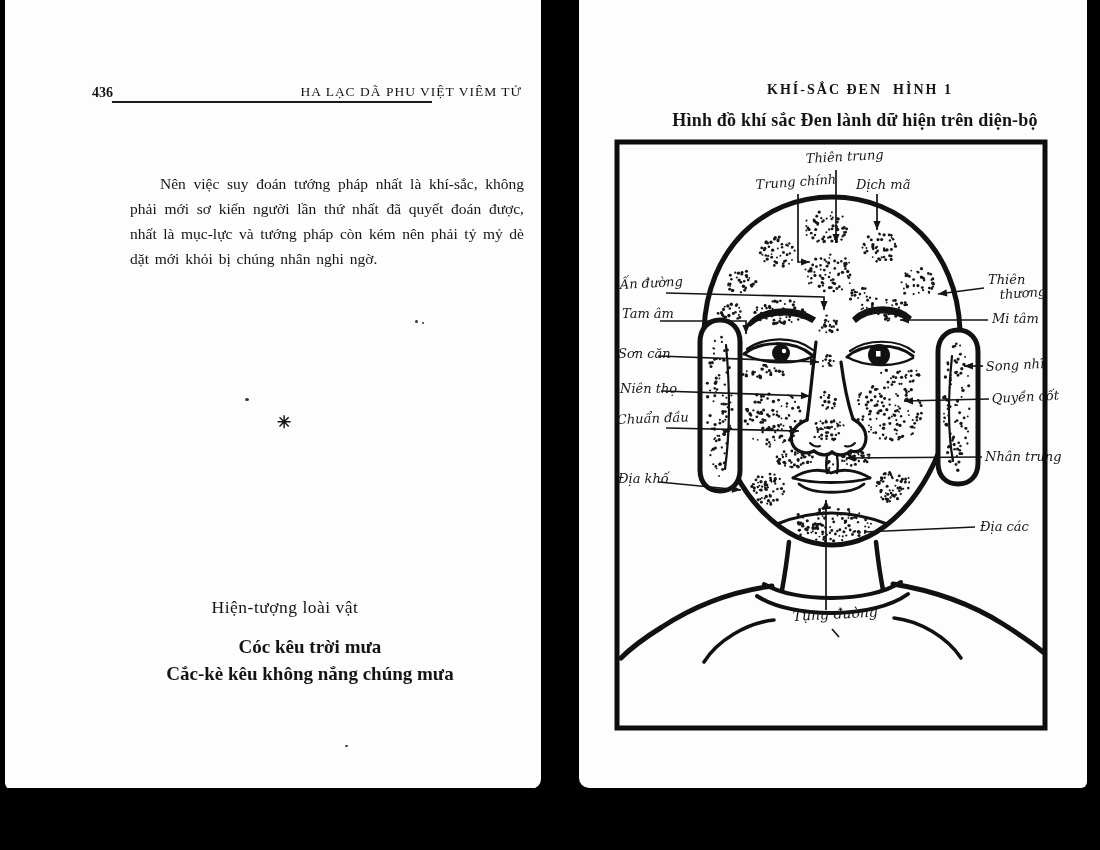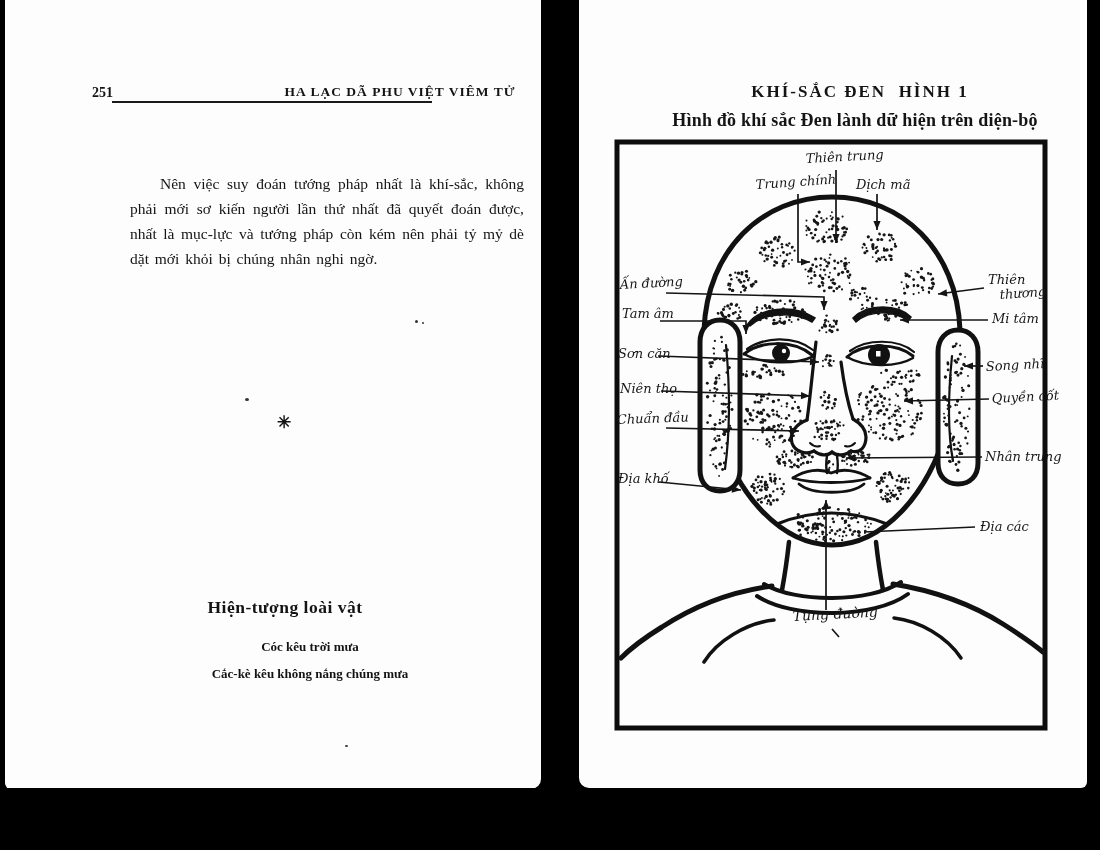--- a/index.html
+++ b/index.html
@@ -13,33 +13,33 @@
           clip-path:polygon(6% 0,100% 0,100% 100%,0 100%,0 97%,18% 60%,10% 25%);}
   .edge-left{left:0;top:0;width:5px;height:850px;background:#000;}
   .edge-right{left:1086px;top:85px;width:14px;height:765px;background:#000;}
   .edge-right-top{left:1092px;top:0;width:8px;height:16px;background:#000;}
   .corner-blob{left:0;top:0;width:30px;height:20px;background:#000;
                clip-path:polygon(0 0,100% 0,45% 55%,18% 100%,0 100%);}
   .bottom-band{left:0;top:788px;width:1100px;height:62px;background:#000;}
   
   .pagenum{left:92px;top:85px;font-weight:bold;font-size:14px;}
   .head-rule{left:112px;top:101px;width:320px;height:2px;background:#1a1a1a;}
-  .running-head{left:278px;top:84px;width:244px;text-align:center;font-weight:bold;
+  .running-head{left:278px;top:84px;width:244px;text-align:right;font-weight:normal;
                 font-size:13.5px;letter-spacing:1px;white-space:nowrap;}
   .para{left:130px;top:127px;width:394px;font-size:15.5px;line-height:25px;
         text-align:justify;text-indent:30px;word-spacing:2px;margin-top:44px;}
   .ornament{left:277px;top:412px;font-size:17px;font-weight:bold;}
-  .heading{left:95px;top:597px;width:380px;text-align:center;font-weight:bold;
+  .heading{left:95px;top:597px;width:380px;text-align:center;font-weight:normal;
            font-size:17.5px;letter-spacing:0.5px;}
   .verses{left:100px;top:633px;width:420px;text-align:center;font-weight:bold;
-          font-size:13px;line-height:27px;}
+          font-size:19px;line-height:27px;}
   .speck{background:#333;border-radius:50%;}
   
   .fig-title{left:655px;top:82px;width:410px;text-align:center;font-weight:bold;
-             font-size:17px;letter-spacing:2px;white-space:pre;}
+             font-size:14px;letter-spacing:2px;white-space:pre;}
   .fig-subtitle{left:640px;top:110px;width:430px;text-align:center;font-weight:bold;
                 font-size:18px;letter-spacing:0.2px;}
   .diagram-svg{left:579px;top:0;width:508px;height:788px;}
   .hand{font-family:"DejaVu Serif","Liberation Serif",serif;font-style:italic;
         font-size:13px;fill:#161616;}
   .hand-lg{font-size:14px;}
 </style>
 </head>
 <body>
 
@@ -48,21 +48,21 @@
 <div class="abs gutter"></div>
 <div class="abs edge-right"></div>
 <div class="abs edge-right-top"></div>
 
 <div class="abs page-left">
   <div class="abs speck" style="left:240px;top:398px;width:4px;height:3px;"></div>
   <div class="abs speck" style="left:410px;top:320px;width:3px;height:3px;"></div>
   <div class="abs speck" style="left:417px;top:322px;width:2px;height:2px;"></div>
   <div class="abs speck" style="left:340px;top:745px;width:3px;height:2px;"></div>
 </div>
-<div class="abs pagenum">251</div>
+<div class="abs pagenum">436</div>
 <div class="abs head-rule"></div>
 <div class="abs running-head">HA LẠC DÃ PHU VIỆT VIÊM TỬ</div>
 <div class="abs para">Nên việc suy đoán tướng pháp nhất là khí-sắc, không phải mới sơ kiến người lần thứ nhất đã quyết đoán được, nhất là mục-lực và tướng pháp còn kém nên phải tỷ mỷ dè dặt mới khỏi bị chúng nhân nghi ngờ.</div>
 <div class="abs ornament">✳</div>
 <div class="abs heading">Hiện-tượng loài vật</div>
 <div class="abs verses">
   <div>Cóc kêu trời mưa</div>
   <div>Cắc-kè kêu không nắng chúng mưa</div>
 </div>
 

